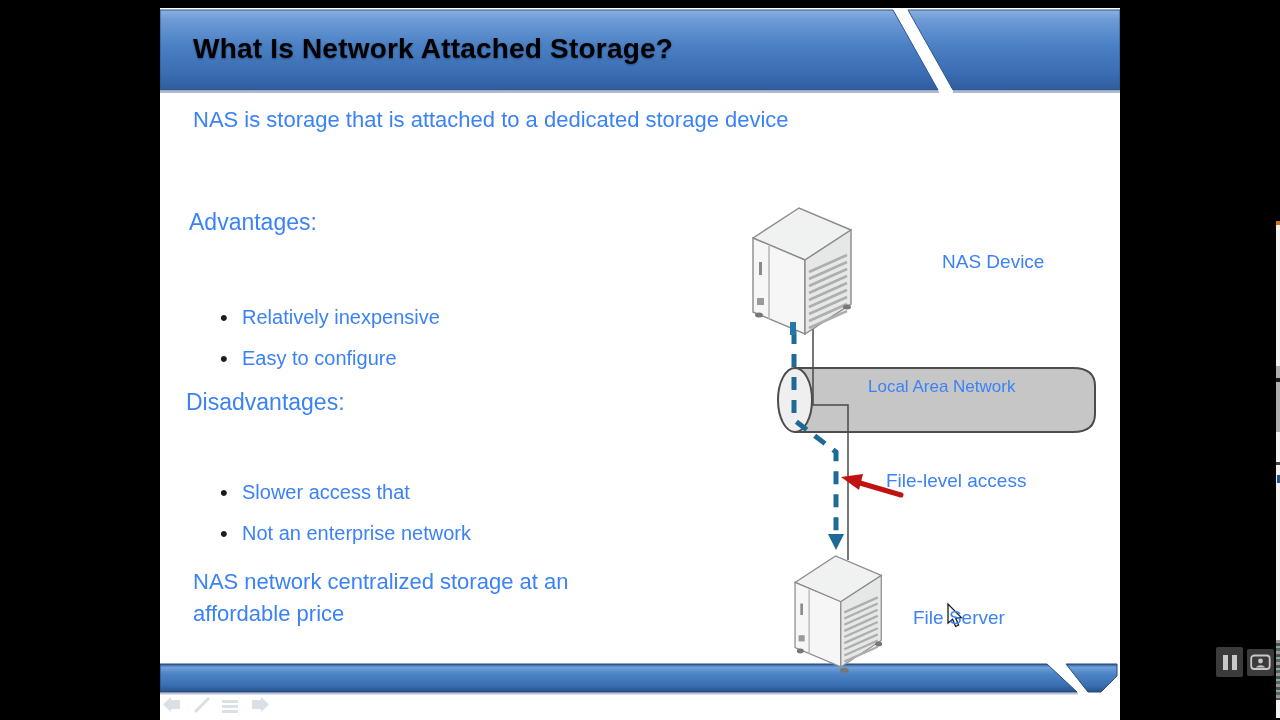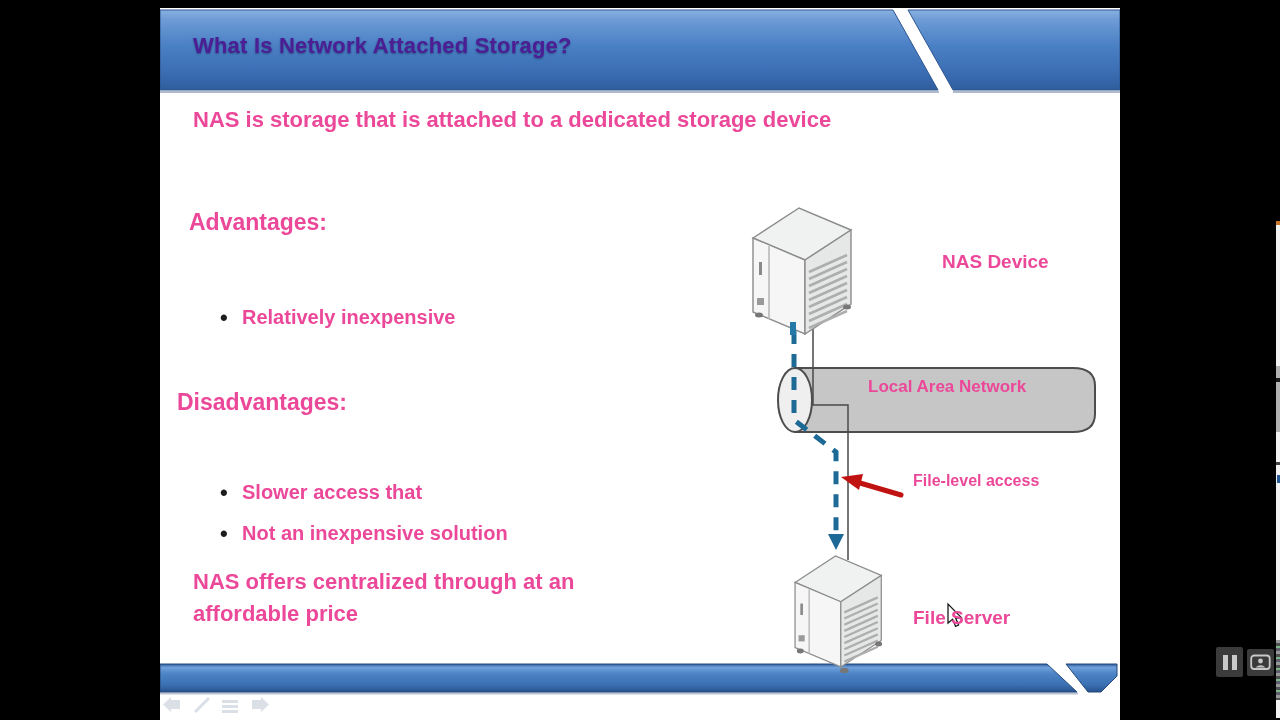--- a/index.html
+++ b/index.html
@@ -1,23 +1,23 @@
 <!DOCTYPE html>
 <html><head>
 <meta charset="utf-8">
 <style>
   html,body{margin:0;padding:0;background:#000;width:1280px;height:720px;overflow:hidden;
             font-family:"Liberation Sans",sans-serif;}
   .abs{position:absolute;}
   .slide{position:absolute;left:160px;top:8px;width:960px;height:712px;background:#ffffff;}
-  .t{position:absolute;color:#ec4899;font-weight:700;white-space:nowrap;}
+  .t{position:absolute;color:#3b82f6;font-weight:400;white-space:nowrap;}
   .line{display:block;}
   .bullet{padding-left:24px;margin-top:43px;}
   .bullet::before{content:"•";position:absolute;left:2px;top:-1px;font-size:22px;color:#1d1d1d;}
-  .title{color:#4c1d95;font-weight:700;font-size:22px;letter-spacing:.2px;
+  .title{color:#000000;font-weight:700;font-size:28px;letter-spacing:.2px;
          text-shadow:0 1px 2px rgba(20,40,80,.55);}
   .btn{position:absolute;background:#3b3b3b;border-radius:2px;display:flex;
        align-items:center;justify-content:center;}
   .pbar{width:5px;height:15px;background:#c9c9c9;display:inline-block;}
   .sliver{position:absolute;}
 </style>
 </head>
 <body>
 
 <div class="slide">
@@ -66,27 +66,28 @@
   </svg>
 
   <div class="t title" style="left:33px;top:25px;">What Is Network Attached Storage?</div>
 
   <div class="t" style="left:33px;top:96px;font-size:22px;line-height:32px;">
     <span class="line">NAS is storage that is attached to a dedicated storage device</span>
   </div>
 
   <div class="t" style="left:29px;top:201px;font-size:23px;">Advantages:</div>
   <div class="t bullet" style="left:58px;top:255px;font-size:20px;">Relatively inexpensive</div>
+  <div class="t bullet" style="left:58px;top:296px;font-size:20px;">Easy to configure</div>
 
-  <div class="t" style="left:17px;top:381px;font-size:23px;">Disadvantages:</div>
+  <div class="t" style="left:26px;top:381px;font-size:23px;">Disadvantages:</div>
   <div class="t bullet" style="left:58px;top:430px;font-size:20px;">Slower access that</div>
-  <div class="t bullet" style="left:58px;top:471px;font-size:20px;">Not an inexpensive solution</div>
+  <div class="t bullet" style="left:58px;top:471px;font-size:20px;">Not an enterprise network</div>
 
   <div class="t" style="left:33px;top:558px;font-size:22px;line-height:32px;">
-    <span class="line">NAS offers centralized through at an</span>
+    <span class="line">NAS network centralized storage at an</span>
     <span class="line">affordable price</span>
   </div>
 
   <svg class="abs" style="left:0;top:0;width:960px;height:712px;" viewBox="0 0 960 712">
 
     <g>
       <path d="M635,360 L913,360 Q935,360 935,378 L935,406 Q935,424 913,424 L635,424 Z" fill="#c6c6c6" stroke="#4d4d4d" stroke-width="2"></path>
       <ellipse cx="635" cy="392" rx="17" ry="32" fill="#efefef" stroke="#4d4d4d" stroke-width="2"></ellipse>
     </g>
 
@@ -150,21 +151,21 @@
 
     <g transform="translate(788,596)">
       <path d="M0,0 L0,19 L4.6,15.2 L7.6,22.4 L10.6,21 L7.6,14 L13.4,13.6 Z" fill="#ffffff" stroke="#1a1a1a" stroke-width="1.3"></path>
     </g>
   </svg>
 
   <div class="t" style="left:755px;top:243px;font-size:19px;margin-left:27px;">NAS Device</div>
   <div class="t" style="left:708px;top:365px;font-size:17px;line-height:27px;">
     <span class="line">Local Area Network</span>
   </div>
-  <div class="t" style="left:753px;top:459px;font-size:16px;line-height:28px;">
+  <div class="t" style="left:726px;top:459px;font-size:19px;line-height:28px;">
     <span class="line">File-level access</span>
   </div>
   <div class="t" style="left:753px;top:579px;font-size:19px;margin-top:20px;">File Server</div>
 </div>
 
 <div class="btn" style="left:1216px;top:647px;width:27px;height:30px;gap:4px;">
   <span class="pbar"></span>
   <span class="pbar"></span>
 </div>
 <div class="btn" style="left:1247px;top:649px;width:27px;height:27px;">

